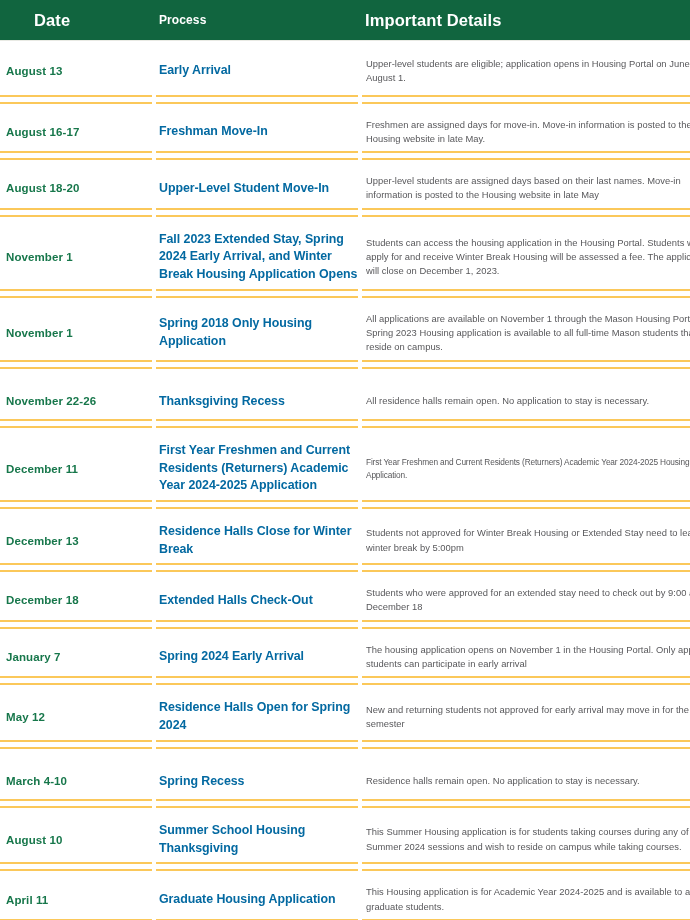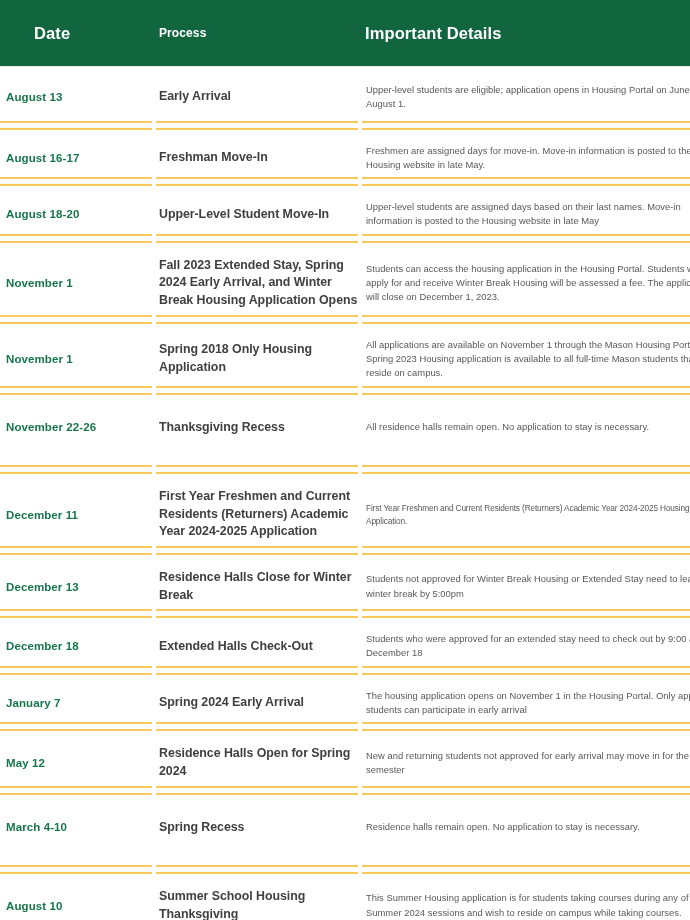--- a/index.html
+++ b/index.html
@@ -24,21 +24,21 @@
   
   .table-header {
     background: #11653F;
   }
   .table-header th {
     color: #ffffff;
     font-weight: bold;
     text-align: left;
     vertical-align: middle;
     padding: 0;
-    height: 66px;
+    height: 40px;
     letter-spacing: 0.1px;
   }
   .th-date    { width: 122px; font-size: 16.5px; padding-left: 34px !important; }
   .th-process { width: 203px; font-size: 12px; padding-left: 3px !important; }
   .th-details { width: 365px; font-size: 16.5px; padding-left: 3px !important; }
 
   
   .calendar-table tbody tr {
     background: #ffffff;
   }
@@ -82,21 +82,21 @@
     font-size: 11.5px;
     letter-spacing: 0.1px;
   }
   .col-date .cell-inner {
     padding-left: 6px;
     padding-right: 10px;
   }
 
   .col-process {
     width: 203px;
-    color: #404040;
+    color: #0369a1;
     font-weight: bold;
     font-size: 12.4px;
     line-height: 1.42;
     letter-spacing: -0.05px;
   }
   .col-process .cell-inner {
     padding-left: 3px;
     padding-right: 2px;
   }
 
@@ -113,21 +113,21 @@
     padding-right: 4px;
   }
   .col-details.tight {
     font-size: 8.3px;
     letter-spacing: -0.15px;
   }
 
   
   .rh-1 .cell-inner { padding-top: 16px; padding-bottom: 18px; }
   .rh-2 .cell-inner { padding-top: 14px; padding-bottom: 14px; }
-  .rh-tall .cell-inner { padding-top: 24px; padding-bottom: 38px; }
+  .rh-tall .cell-inner { padding-top: 24px; padding-bottom: 18px; }
 </style>
 </head>
 <body>
 
 <table class="calendar-table">
   <thead>
     <tr class="table-header">
       <th class="th-date">Date</th>
       <th class="th-process">Process</th>
       <th class="th-details">Important Details</th>

